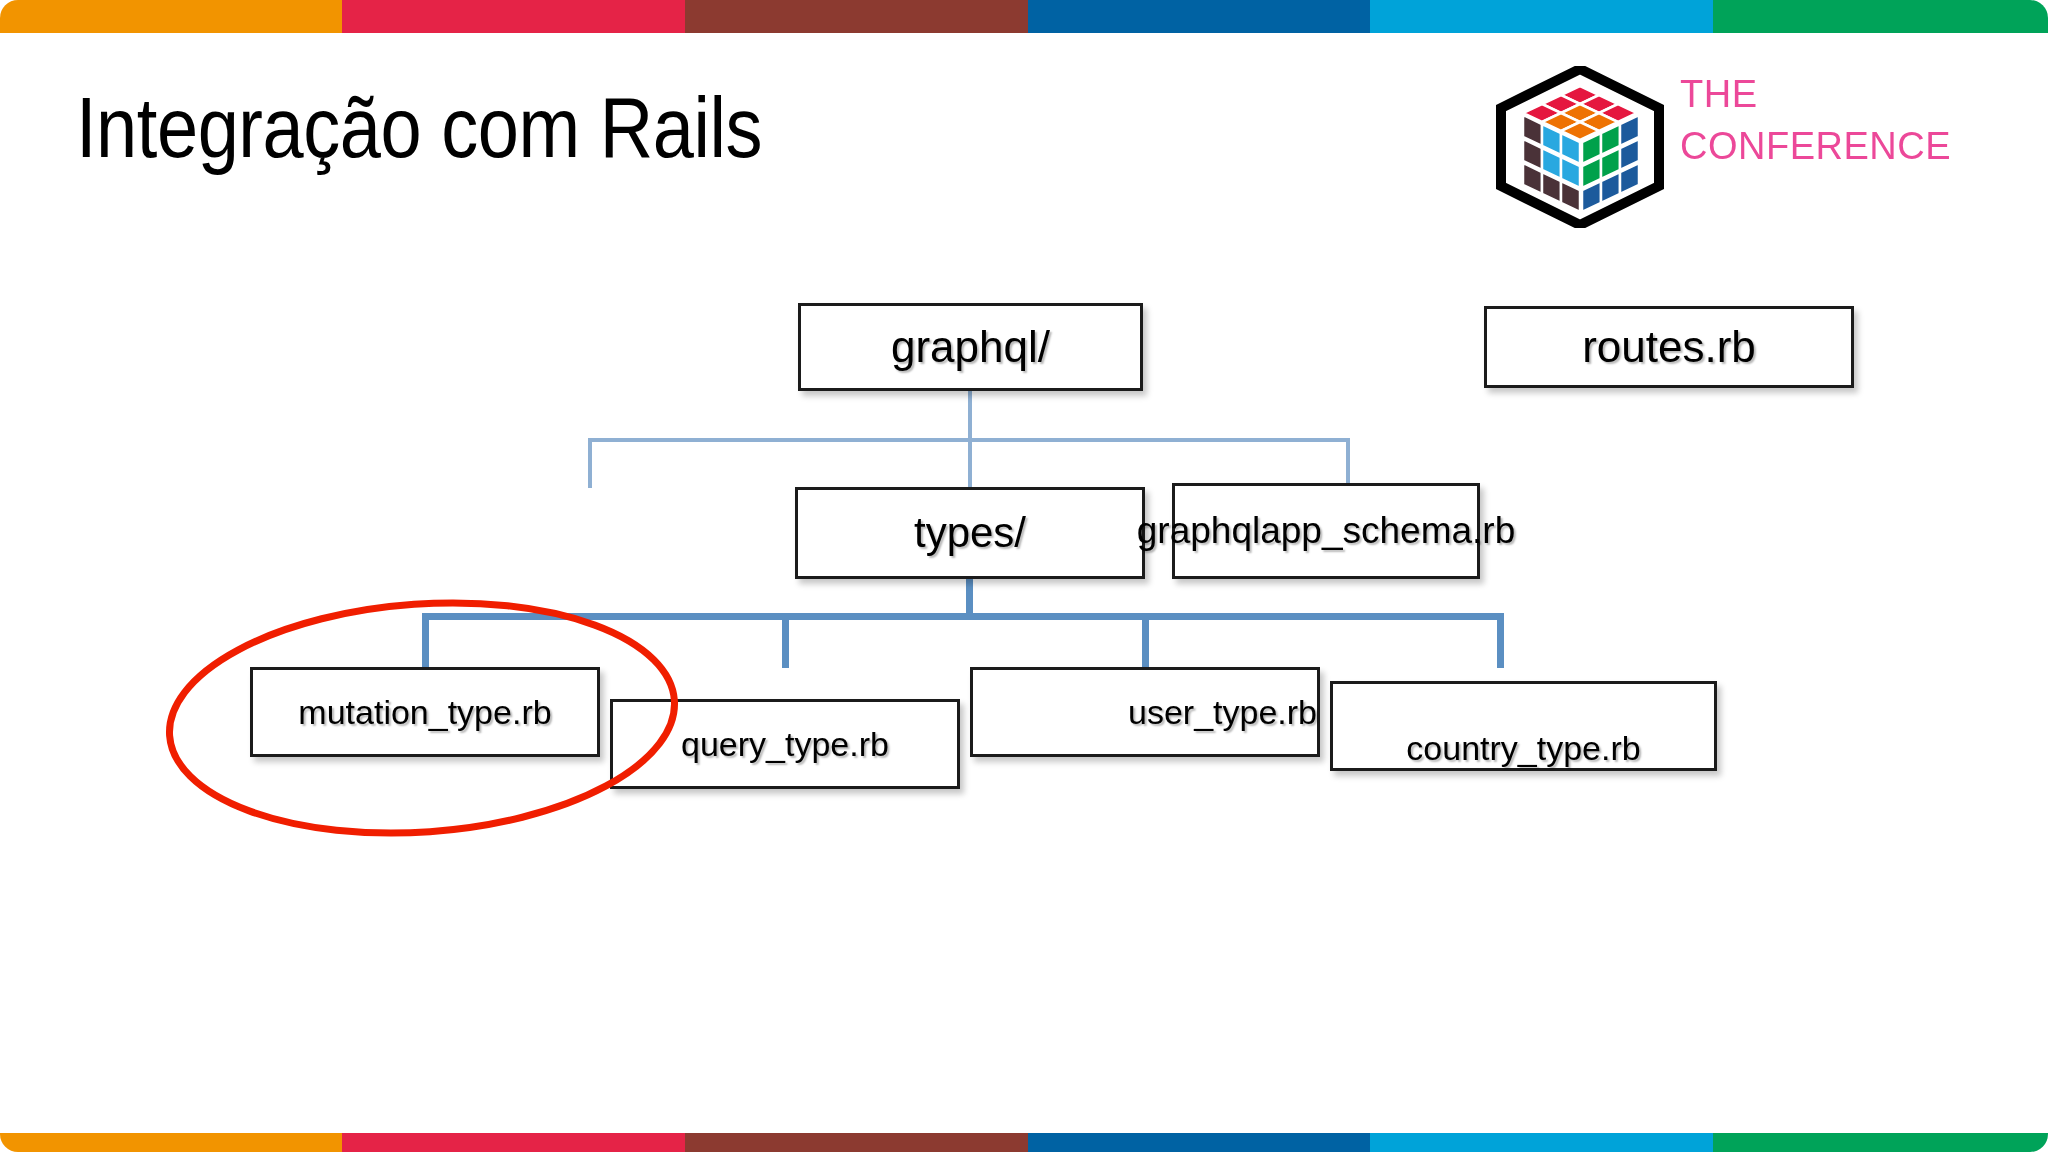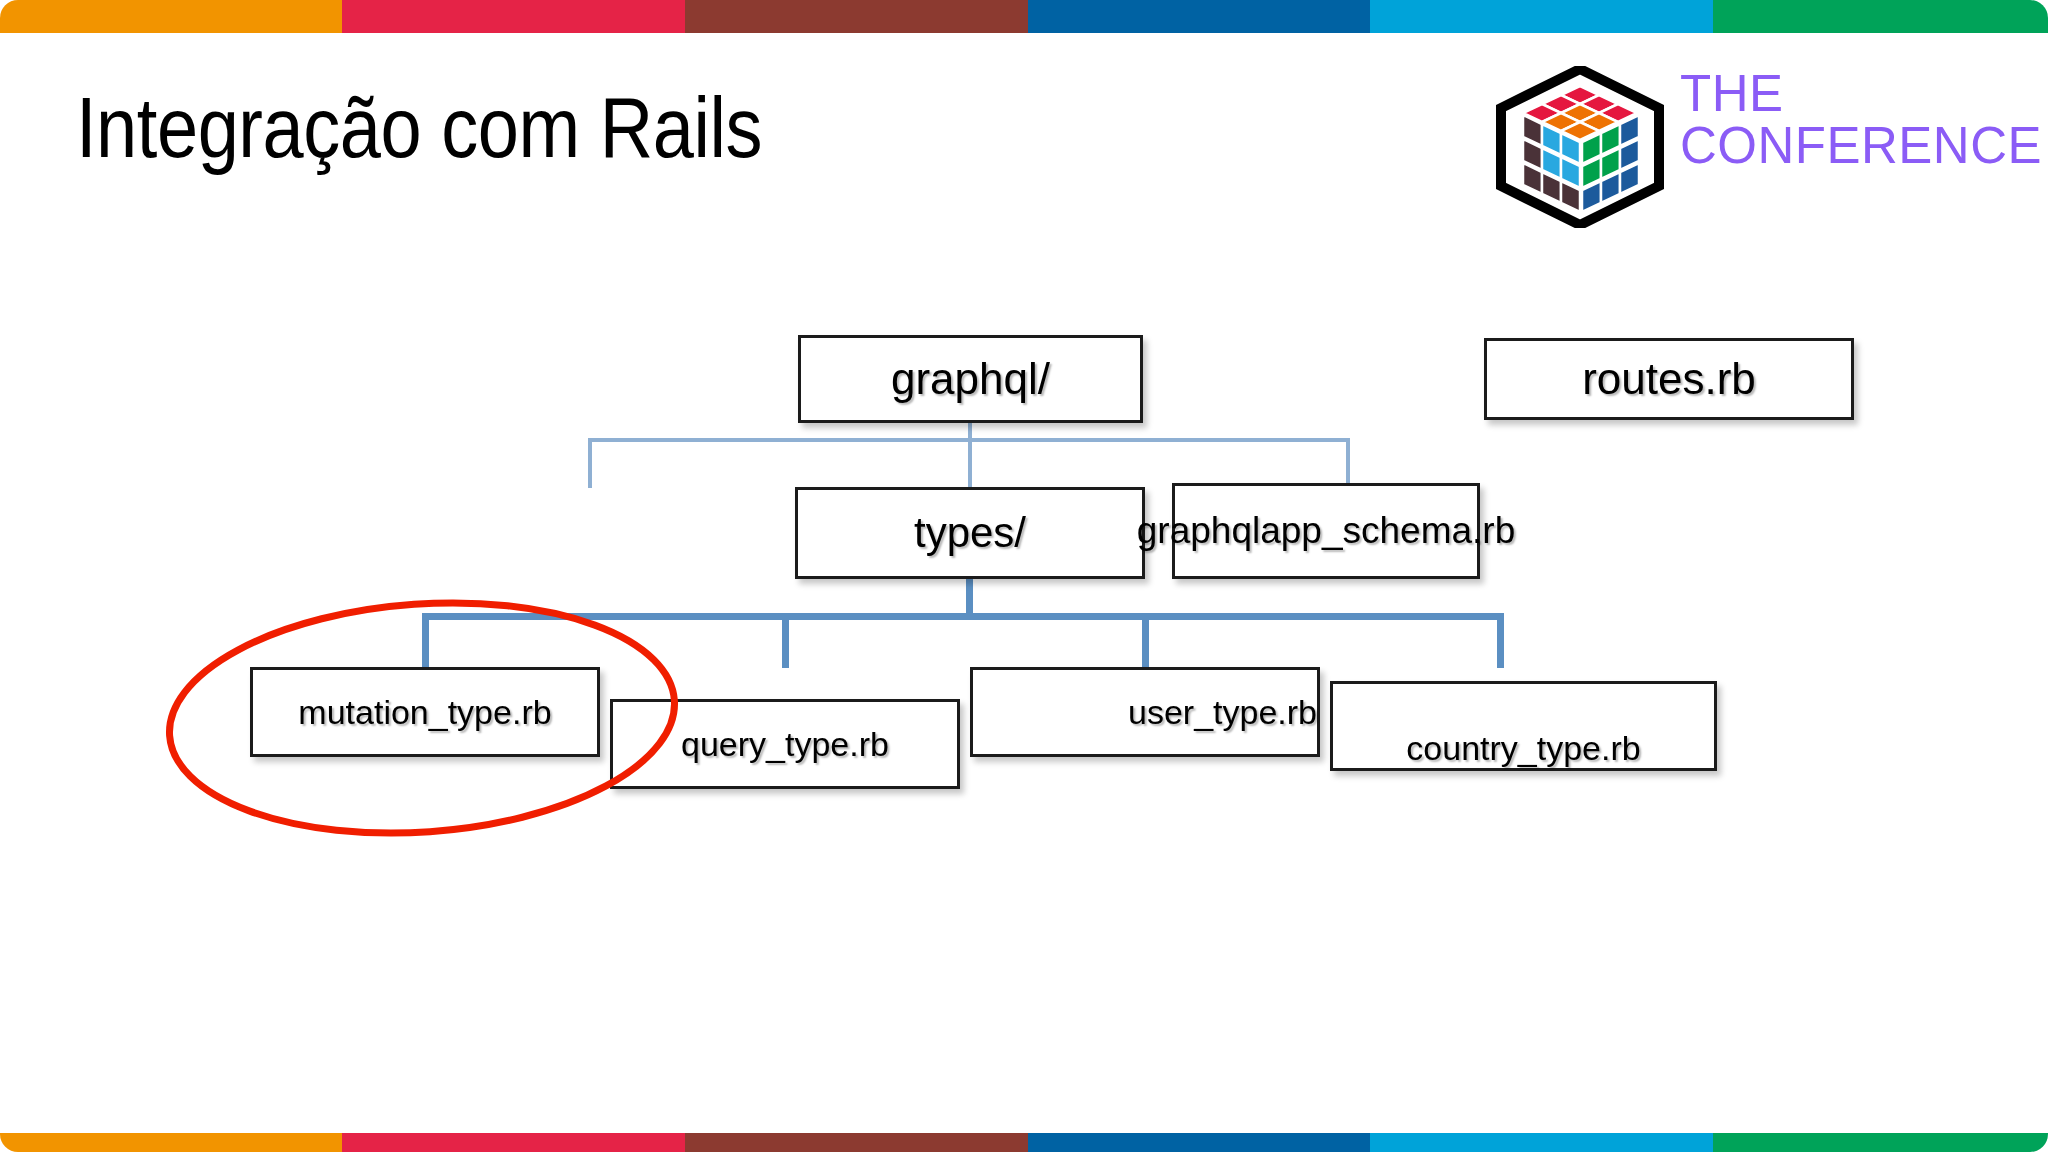--- a/index.html
+++ b/index.html
@@ -59,24 +59,24 @@
     left: 0;
     top: 0;
     width: 170px;
     height: 162px;
   }
   .logo-text {
     position: absolute;
     left: 185px;
     top: 2px;
     font-family: "Liberation Sans Narrow", "Liberation Sans", sans-serif;
-    font-size: 51px;
+    font-size: 38px;
     line-height: 52px;
     letter-spacing: 0.5px;
-    color: #8b5cf6;
+    color: #ec4899;
     white-space: nowrap;
   }
   .logo-text span { display: block; }
 
   
   #diagram {
     position: absolute;
     left: 0;
     top: 0;
     width: 2048px;
@@ -90,21 +90,21 @@
     box-shadow: 4px 5px 6px rgba(0,0,0,0.22);
     display: flex;
     align-items: center;
     justify-content: center;
     text-align: center;
     color: #000000;
     font-family: "Liberation Sans", sans-serif;
     text-shadow: 2px 2px 2px rgba(0,0,0,0.28);
     z-index: 3;
   }
-  .node.lvl1 { font-size: 44px; margin-top: 32px; }
+  .node.lvl1 { font-size: 44px; }
   .node.lvl2 { font-size: 42px; }
   .node.lvl2.two-line { font-size: 37px; line-height: 44px; }
   .node.lvl3 { font-size: 34px; }
 
   .connector {
     position: absolute;
     z-index: 1;
   }
   .connector.v { width: 4px; }
   .connector.h { height: 4px; }

